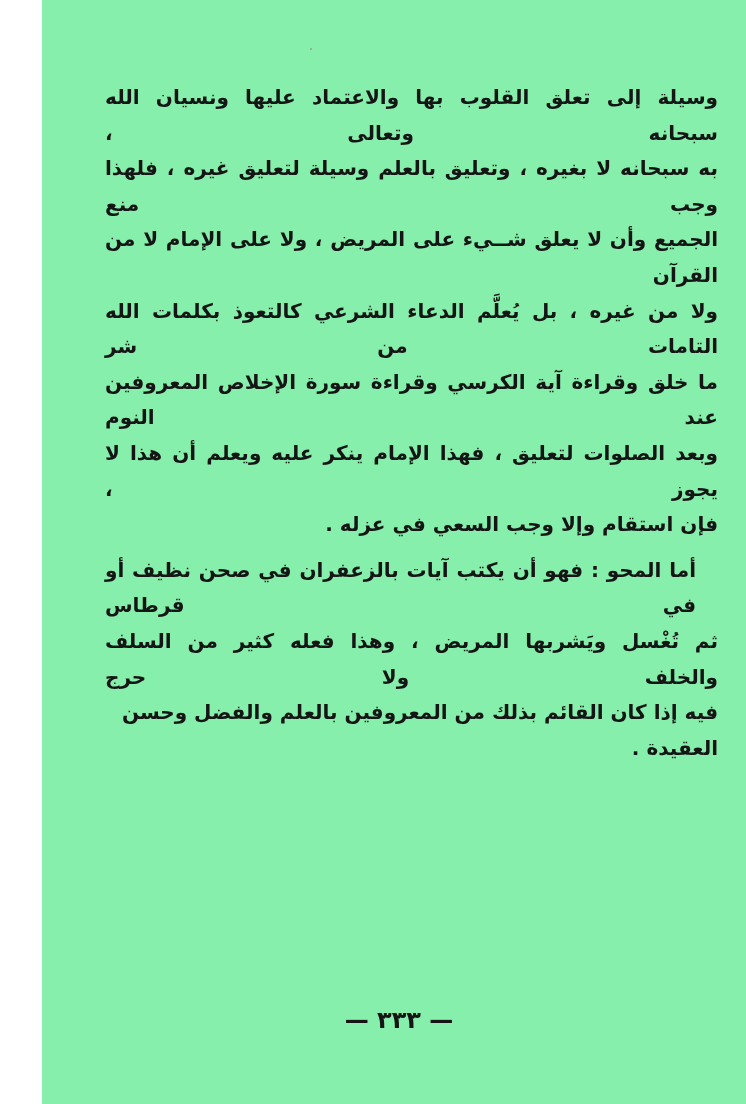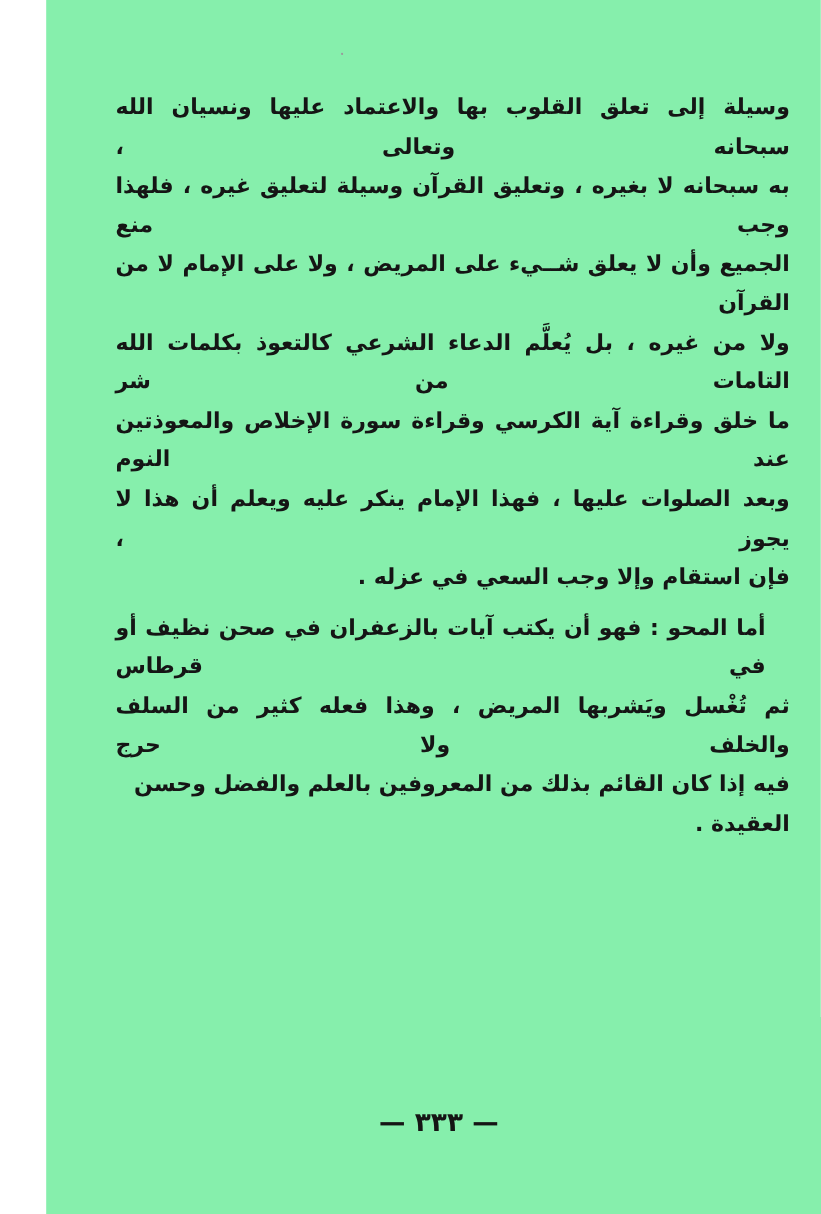--- a/index.html
+++ b/index.html
@@ -63,25 +63,25 @@
 </style>
 </head>
 <body>
 
 <div class="page">
 
   <div class="text-block">
 
     <div class="para para-1">
       <div class="line just">وسيلة إلى تعلق القلوب بها والاعتماد عليها ونسيان الله سبحانه وتعالى ،</div>
-      <div class="line just">به سبحانه لا بغيره ، وتعليق القرآن وسيلة لتعليق غيره ، فلهذا وجب منع</div>
+      <div class="line just">به سبحانه لا بغيره ، وتعليق بالعلم وسيلة لتعليق غيره ، فلهذا وجب منع</div>
       <div class="line just">الجميع وأن لا يعلق شــيء على المريض ، ولا على الإمام لا من القرآن</div>
       <div class="line just">ولا من غيره ، بل يُعلَّم الدعاء الشرعي كالتعوذ بكلمات الله التامات من شر</div>
-      <div class="line just">ما خلق وقراءة آية الكرسي وقراءة سورة الإخلاص والمعوذتين عند النوم</div>
-      <div class="line just">وبعد الصلوات عليها ، فهذا الإمام ينكر عليه ويعلم أن هذا لا يجوز ،</div>
+      <div class="line just">ما خلق وقراءة آية الكرسي وقراءة سورة الإخلاص المعروفين عند النوم</div>
+      <div class="line just">وبعد الصلوات لتعليق ، فهذا الإمام ينكر عليه ويعلم أن هذا لا يجوز ،</div>
       <div class="line">فإن استقام وإلا وجب السعي في عزله .</div>
     </div>
 
     <div class="para para-2">
       <div class="line just indent">أما المحو : فهو أن يكتب آيات بالزعفران في صحن نظيف أو في قرطاس</div>
       <div class="line just">ثم تُغْسل ويَشربها المريض ، وهذا فعله كثير من السلف والخلف ولا حرج</div>
       <div class="line">فيه إذا كان القائم بذلك من المعروفين بالعلم والفضل وحسن العقيدة .</div>
     </div>
 
   </div>

